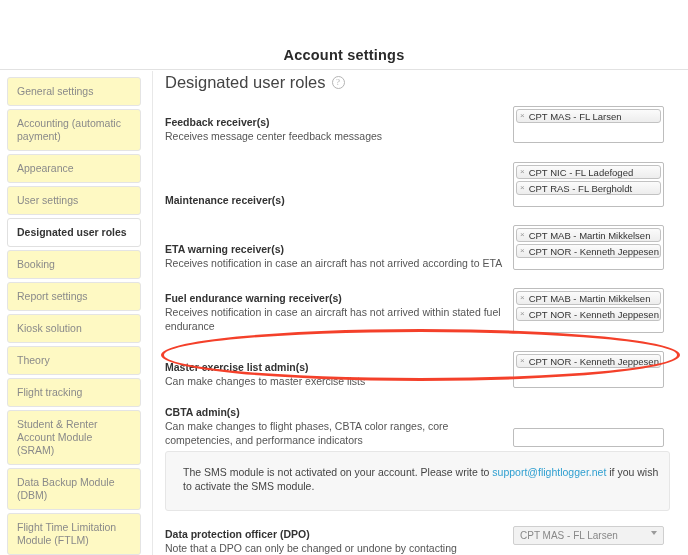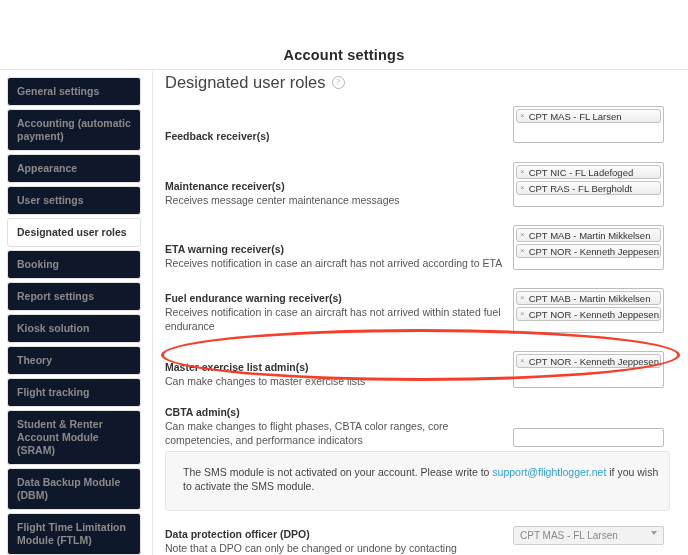--- a/index.html
+++ b/index.html
@@ -32,33 +32,32 @@
     letter-spacing: .2px;
   }
 
   
   .sidebar {
     position: absolute;
     left: 7px; top: 36px;
     width: 134px;
   }
   .side-item {
-    background: #0f172a;
+    background: #fef9c3;
     border: 1px solid #e4e4e4;
     border-radius: 3px;
     color: #8a8a8a;
     font-size: 10.5px;
     line-height: 13px;
     padding: 7px 9px;
     margin-bottom: 3px;
     min-height: 27px;
     display: flex;
     align-items: center;
     cursor: pointer;
-    font-weight: bold;
   }
   .side-item.active {
     background: #ffffff;
     color: #333333;
     font-weight: bold;
     border: 1px solid #e0e0e0;
   }
 
   
   .v-divider {
@@ -278,34 +277,34 @@
   <div class="main">
     <div class="main-title">
       <span>Designated user roles</span>
       <span class="help-icon">?</span>
     </div>
 
     <div id="roles">
         <div class="role-row" style="margin-bottom: 19px;">
           <div class="role-text">
             <div class="role-title">Feedback receiver(s)</div>
+            <div class="role-desc">Receives message center feedback messages</div>
           </div>
           <div class="role-field">
             <div class="multiselect">
               <div class="chip">
                 <span class="chip-x">×</span>
                 <span>CPT MAS - FL Larsen</span>
               </div>
             </div>
           </div>
         </div>
         <div class="role-row" style="margin-bottom: 18px;">
           <div class="role-text">
             <div class="role-title">Maintenance receiver(s)</div>
-            <div class="role-desc">Receives message center maintenance messages</div>
           </div>
           <div class="role-field">
             <div class="multiselect tall">
               <div class="chip">
                 <span class="chip-x">×</span>
                 <span>CPT NIC - FL Ladefoged</span>
               </div>
               <div class="chip">
                 <span class="chip-x">×</span>
                 <span>CPT RAS - FL Bergholdt</span>

